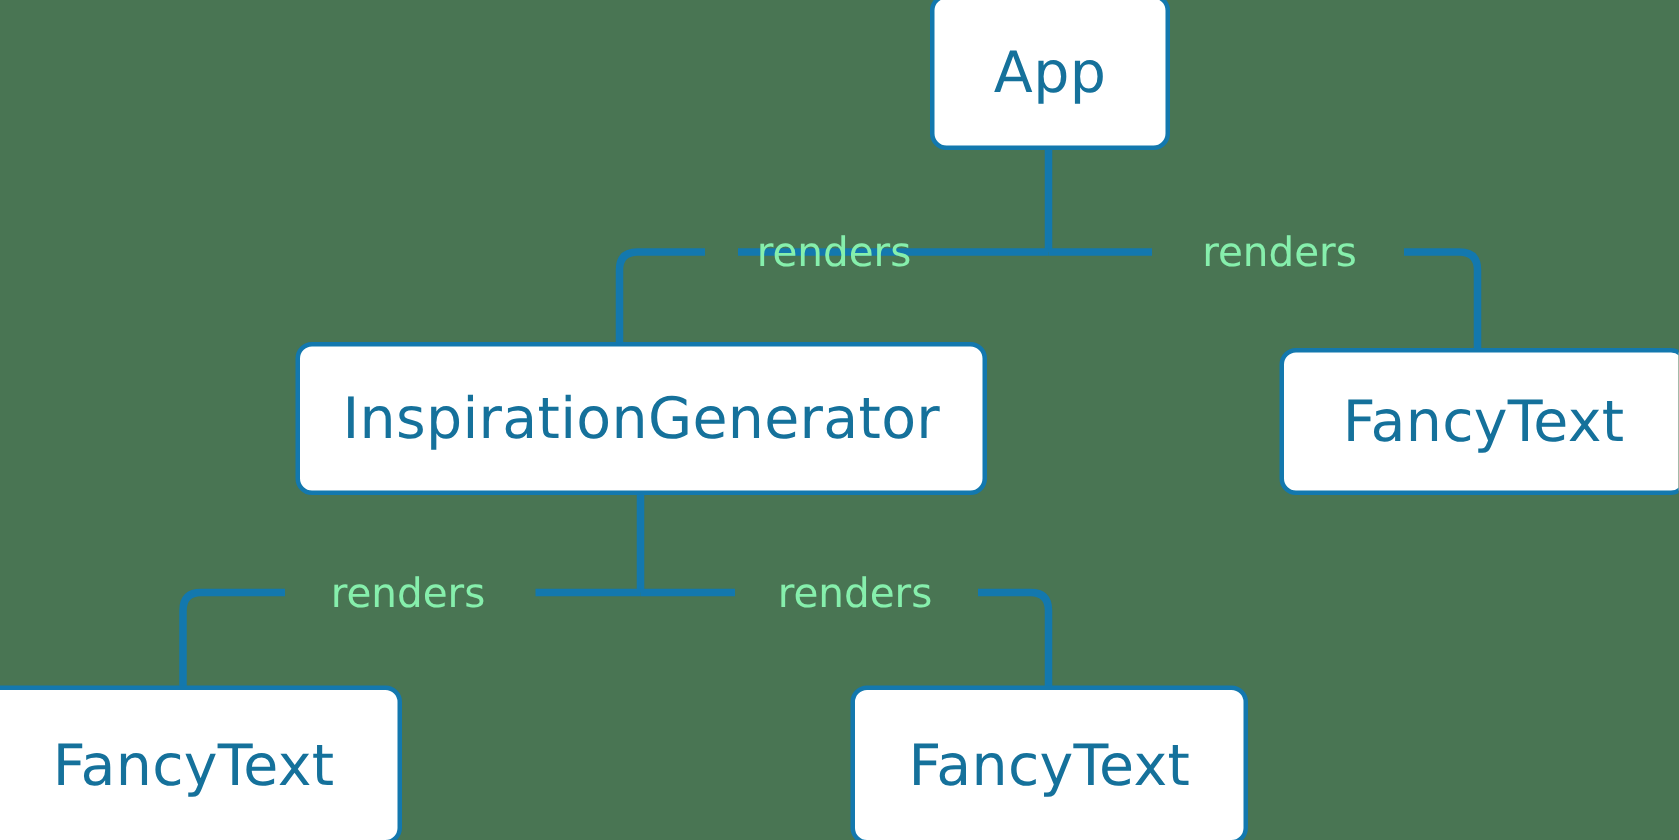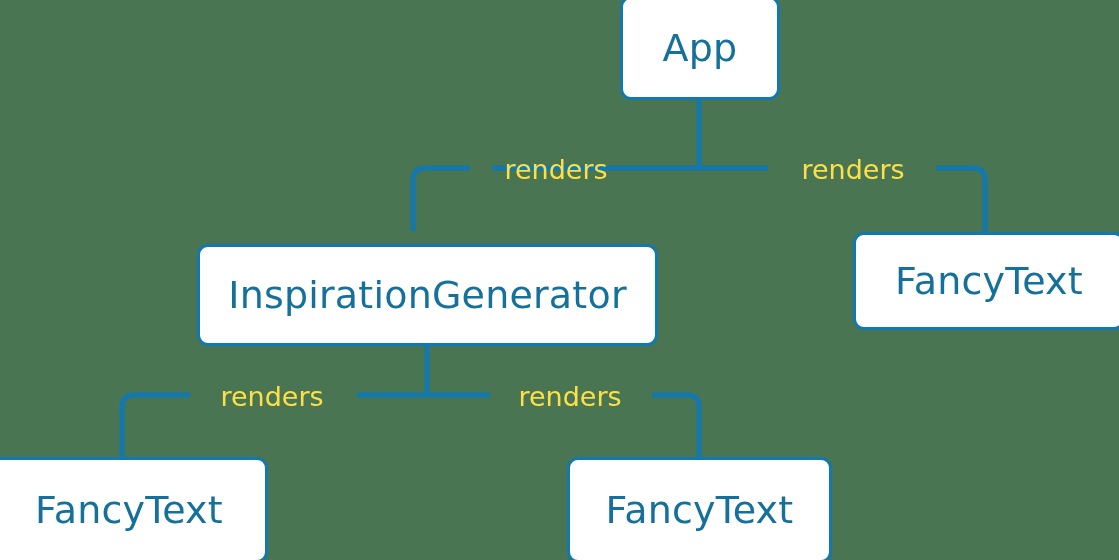--- a/index.html
+++ b/index.html
@@ -41,29 +41,29 @@
     font-weight: 400;
     letter-spacing: 0.2px;
     white-space: nowrap;
   }
   .node-label {
     display: block;
     line-height: 1;
   }
   
   #node-app        { left: 620px; top: -4px;  width: 160px; height: 104px; font-size: 38px; }
-  #node-inspgen    { left: 197px; top: 244px; width: 461px; height: 102px; font-size: 38px; }
+  #node-inspgen    { left: 197px; top: 228px; width: 461px; height: 102px; font-size: 38px; }
   #node-fancy-right{ left: 853px; top: 232px; width: 272px; height: 98px;  font-size: 38px; }
   #node-fancy-left { left: -10px; top: 457px; width: 278px; height: 106px; font-size: 38px; }
   #node-copyright  { left: 567px; top: 457px; width: 265px; height: 106px; font-size: 38px; }
 
   
   .edge-label {
     position: absolute;
-    color: #fde047;
+    color: #86efac;
     font-family: "DejaVu Sans", sans-serif;
     font-size: 27px;
     font-weight: 400;
     line-height: 1;
     white-space: nowrap;
     transform: translate(-50%, -50%);
   }
   #edge-label-app-inspgen { left: 556px; top: 169px; }
   #edge-label-app-fancy   { left: 853px; top: 169px; }
   #edge-label-ig-fancy    { left: 272px; top: 396px; }

